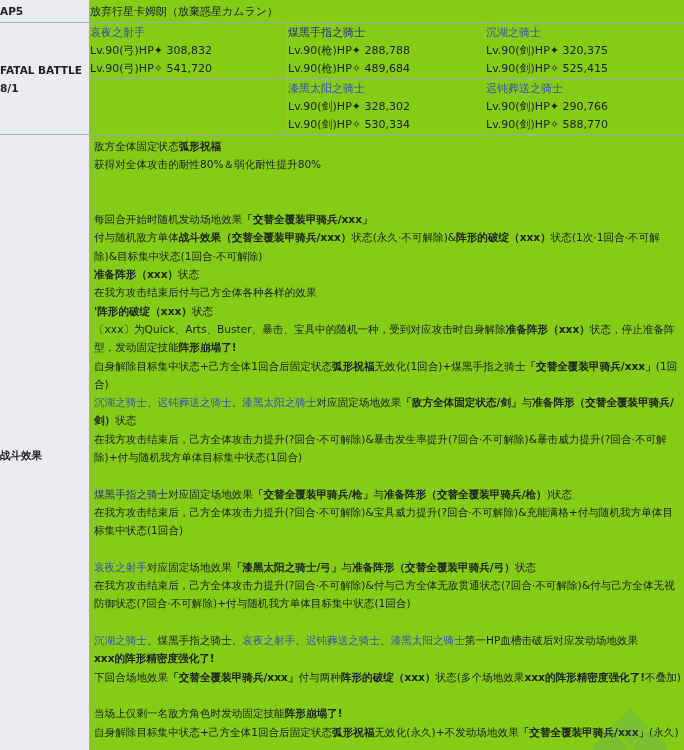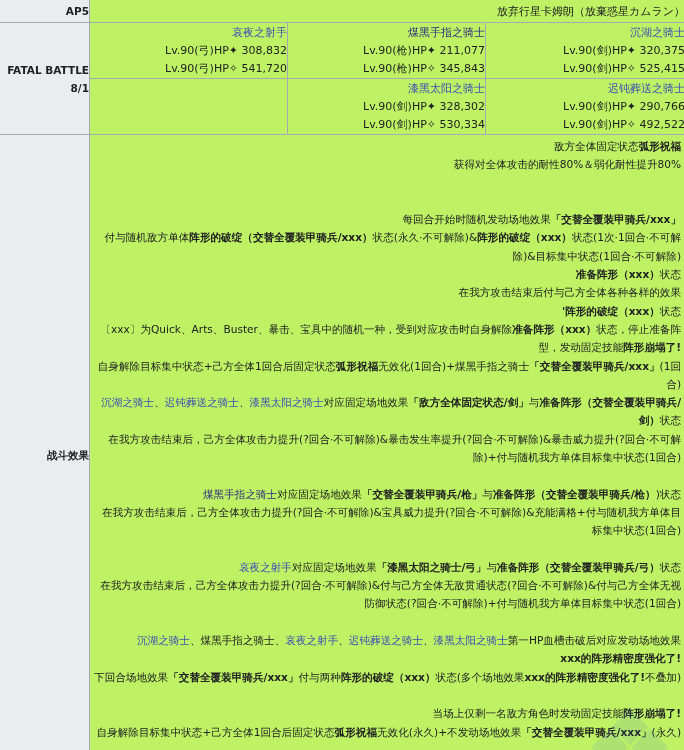--- a/index.html
+++ b/index.html
@@ -1,26 +1,26 @@
 <!DOCTYPE html>
 <html><head>
   <meta charset="utf-8">
   <style>
     * { box-sizing: border-box; margin: 0; padding: 0; }
     html, body { width: 684px; height: 750px; overflow: hidden; background: #f8f9fa; }
     body { font-family: "DejaVu Sans", "Liberation Sans", sans-serif; font-size: 11px; color: #202122; }
     table.wt { border-collapse: collapse; width: 686px; table-layout: fixed; margin-left: -1px; margin-top: -1px; }
-    table.wt td, table.wt th { border: 1px solid #a2a9b1; text-align: right; vertical-align: middle; }
+    table.wt td, table.wt th { border: 1px solid #a2a9b1; text-align: left; vertical-align: middle; }
     th.lh { background: #eaecf0; font-weight: bold; width: 90px; font-size: 10.5px; line-height: 18px; }
-    td.mc { background: #bef264; }
+    td.mc { background: #84cc16; }
     .row-ap th, .row-ap td { height: 23px; }
     .enemy { height: 56px; line-height: 18px; font-size: 11px; padding-top: 1px; }
     .ename { color: #3a4fb5; }
     .ename.visited { color: #2c2a80; }
-    .hpline { color: #202122; white-space: nowrap; padding-left: 28px; }
+    .hpline { color: #202122; white-space: nowrap; }
     .effects { padding: 2px 4px 0 4px; line-height: 18.3px; font-size: 10.6px; vertical-align: top !important; position: relative; }
     .effects p { margin: 0; }
     .effects b { font-weight: bold; }
     .gap { height: 18.3px; }
     .gap2 { height: 18.3px; }
     .lnk { color: #3a4fb5; }
     .lnk.visited { color: #2c2a80; }
     .wm { position: absolute; right: 10px; bottom: -30px; width: 90px; height: 90px; opacity: 0.12; pointer-events: none; }
     .wm div { position: absolute; width: 26px; height: 26px; background: #3a6fd8; transform: rotate(45deg); }
   </style>
@@ -44,51 +44,51 @@
       <div>FATAL BATTLE</div>
       <div>8/1</div>
     </th>
     <td class="mc enemy">
       <div class="ename">哀夜之射手</div>
       <div class="hpline">Lv.90(弓)HP✦ 308,832</div>
       <div class="hpline">Lv.90(弓)HP✧ 541,720</div>
     </td>
     <td class="mc enemy">
       <div class="ename visited">煤黑手指之骑士</div>
-      <div class="hpline">Lv.90(枪)HP✦ 211,077</div>
-      <div class="hpline">Lv.90(枪)HP✧ 345,843</div>
+      <div class="hpline">Lv.90(枪)HP✦ 288,788</div>
+      <div class="hpline">Lv.90(枪)HP✧ 489,684</div>
     </td>
     <td class="mc enemy">
       <div class="ename">沉湖之骑士</div>
       <div class="hpline">Lv.90(剑)HP✦ 320,375</div>
       <div class="hpline">Lv.90(剑)HP✧ 525,415</div>
     </td>
   </tr>
   <tr>
     <td class="mc enemy"></td>
     <td class="mc enemy">
       <div class="ename">漆黑太阳之骑士</div>
       <div class="hpline">Lv.90(剑)HP✦ 328,302</div>
       <div class="hpline">Lv.90(剑)HP✧ 530,334</div>
     </td>
     <td class="mc enemy">
       <div class="ename">迟钝葬送之骑士</div>
       <div class="hpline">Lv.90(剑)HP✦ 290,766</div>
-      <div class="hpline">Lv.90(剑)HP✧ 492,522</div>
+      <div class="hpline">Lv.90(剑)HP✧ 588,770</div>
     </td>
   </tr>
   <tr>
     <th class="lh" style="vertical-align:middle; height:640px;">战斗效果</th>
     <td class="mc effects" colspan="3">
       <p><span>敌方全体固定状态</span><b>弧形祝福</b></p>
       <p>获得对全体攻击的耐性80%＆弱化耐性提升80%</p>
       <div class="gap"></div>
       <div class="gap2"></div>
       <p><span>每回合开始时随机发动场地效果</span><b>「交替全覆装甲骑兵/xxx」</b></p>
-      <p><span>付与随机敌方单体</span><b>阵形的破绽（交替全覆装甲骑兵/xxx）</b><span>状态(永久·不可解除)&amp;</span><b>阵形的破绽（xxx）</b><span>状态(1次·1回合·不可解除)&amp;目标集中状态(1回合·不可解除)</span></p>
+      <p><span>付与随机敌方单体</span><b>战斗效果（交替全覆装甲骑兵/xxx）</b><span>状态(永久·不可解除)&amp;</span><b>阵形的破绽（xxx）</b><span>状态(1次·1回合·不可解除)&amp;目标集中状态(1回合·不可解除)</span></p>
       <p><b>准备阵形（xxx）</b><span>状态</span></p>
       <p>在我方攻击结束后付与己方全体各种各样的效果</p>
       <p><b>'阵形的破绽（xxx）</b><span>状态</span></p>
       <p><span>〔xxx〕为Quick、Arts、Buster、暴击、宝具中的随机一种，受到对应攻击时自身解除</span><b>准备阵形（xxx）</b><span>状态，停止准备阵型，发动固定技能</span><b>阵形崩塌了!</b></p>
       <p><span>自身解除目标集中状态+己方全体1回合后固定状态</span><b>弧形祝福</b><span>无效化(1回合)+煤黑手指之骑士</span><b>「交替全覆装甲骑兵/xxx」</b><span>(1回合)</span></p>
 
       <p><a class="lnk">沉湖之骑士</a><span>、</span><a class="lnk">迟钝葬送之骑士</a><span>、</span><a class="lnk">漆黑太阳之骑士</a><span>对应固定场地效果</span><b>「敌方全体固定状态/剑」</b><span>与</span><b>准备阵形（交替全覆装甲骑兵/剑）</b><span>状态</span></p>
       <p>在我方攻击结束后，己方全体攻击力提升(?回合·不可解除)&amp;暴击发生率提升(?回合·不可解除)&amp;暴击威力提升(?回合·不可解除)+付与随机我方单体目标集中状态(1回合)</p>
       <div class="gap"></div>
 

